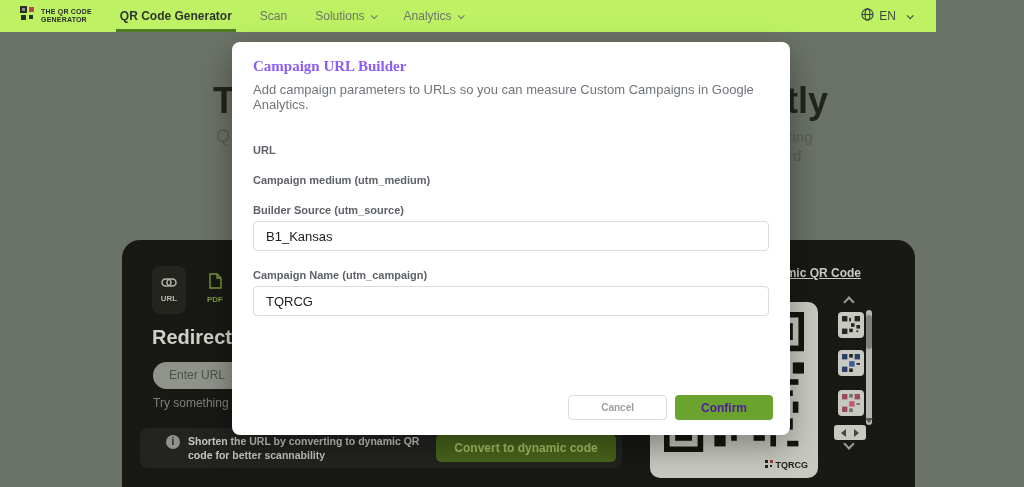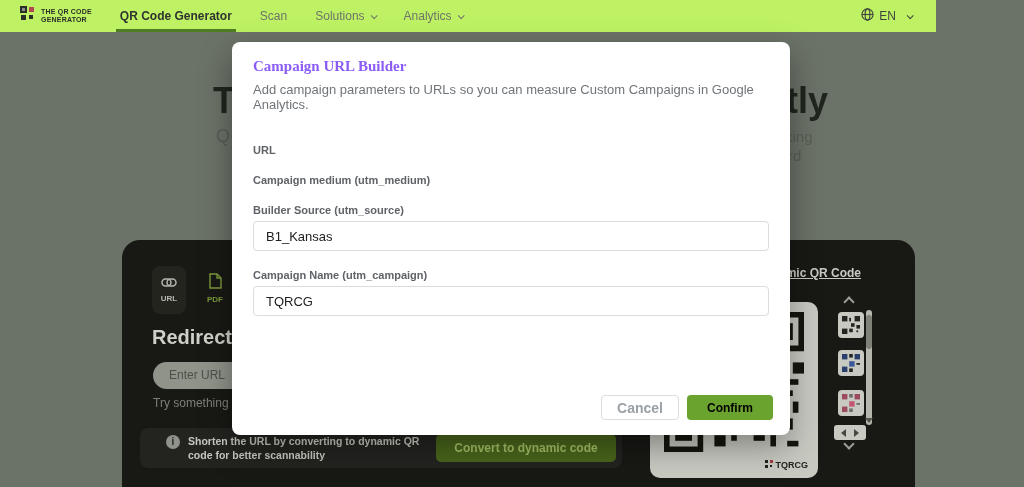--- a/index.html
+++ b/index.html
@@ -75,24 +75,24 @@
   .modal { position:absolute; left:232px; top:42px; width:558px; height:393px; background:#ffffff;
            border-radius:8px; box-shadow:0 12px 32px rgba(0,0,0,.35); z-index:10; padding:16px 21px; }
   .modal h1 { font-size:15px; font-weight:bold; color:#8b5cf6; margin-bottom:7px;font-family:Liberation Serif, serif; }
   .modal-desc { font-size:13px; color:#70757a; margin-bottom:32px; }
   .form-group { margin-bottom:18px; }
   .form-group label { display:block; font-size:11px; font-weight:bold; color:#5f6368; margin-bottom:5px; }
   .form-group input { width:100%; height:30px; border:1px solid #dadce0; border-radius:4px;
                       font-size:13px; color:#202124; padding:0 12px; font-family:inherit; outline:none; }
   .hint { font-size:11.5px; color:#70757a; margin-top:-12px; }
   .modal-footer { position:absolute; right:17px; bottom:15px; display:flex; gap:8px; }
-  .btn-cancel { height:25px; padding:0 15px; background:#ffffff; border:1px solid #dadce0; border-radius:4px;
-                color:#9aa0a6; font-size:14px; font-weight:bold; cursor:pointer; font-family:inherit; }
-  .btn-confirm { height:25px; padding:0 20px; background:#6ba32f; border:none; border-radius:4px;
-                 color:#000000; font-size:12px; font-weight:bold; cursor:pointer; font-family:inherit; }
+  .btn-cancel { height:25px; padding:0 32px; background:#ffffff; border:1px solid #dadce0; border-radius:4px;
+                color:#9aa0a6; font-size:10px; font-weight:bold; cursor:pointer; font-family:inherit; }
+  .btn-confirm { height:25px; padding:0 26px; background:#6ba32f; border:none; border-radius:4px;
+                 color:#4c1d95; font-size:12px; font-weight:bold; cursor:pointer; font-family:inherit; }
 </style>
 </head>
 <body>
 
 <div class="nav">
   <div class="logo">
     <span>
       <svg width="16" height="16" viewBox="0 0 16 16">
         <rect x="0" y="0" width="7" height="7" fill="#2b2f29"></rect>
         <rect x="2" y="2" width="3" height="3" fill="#8c9187"></rect>

